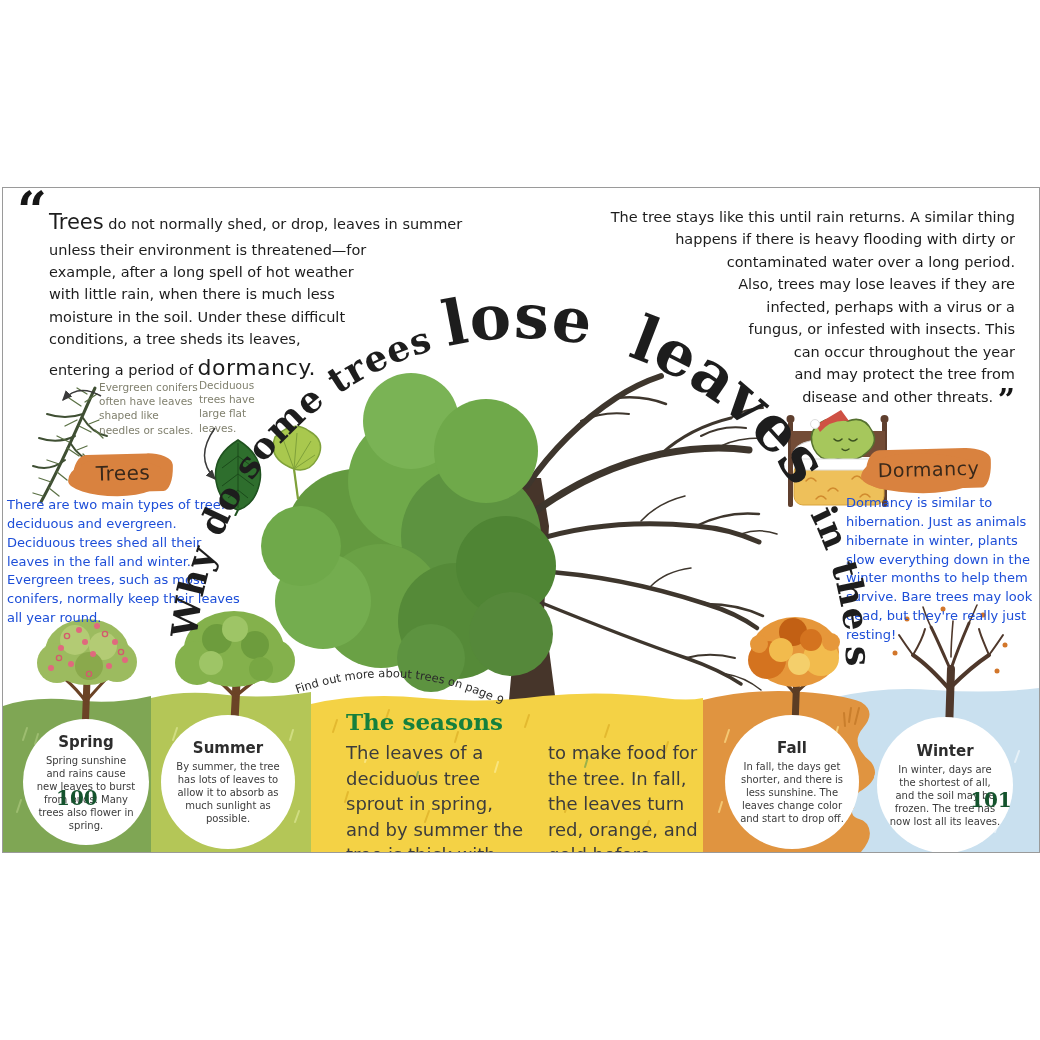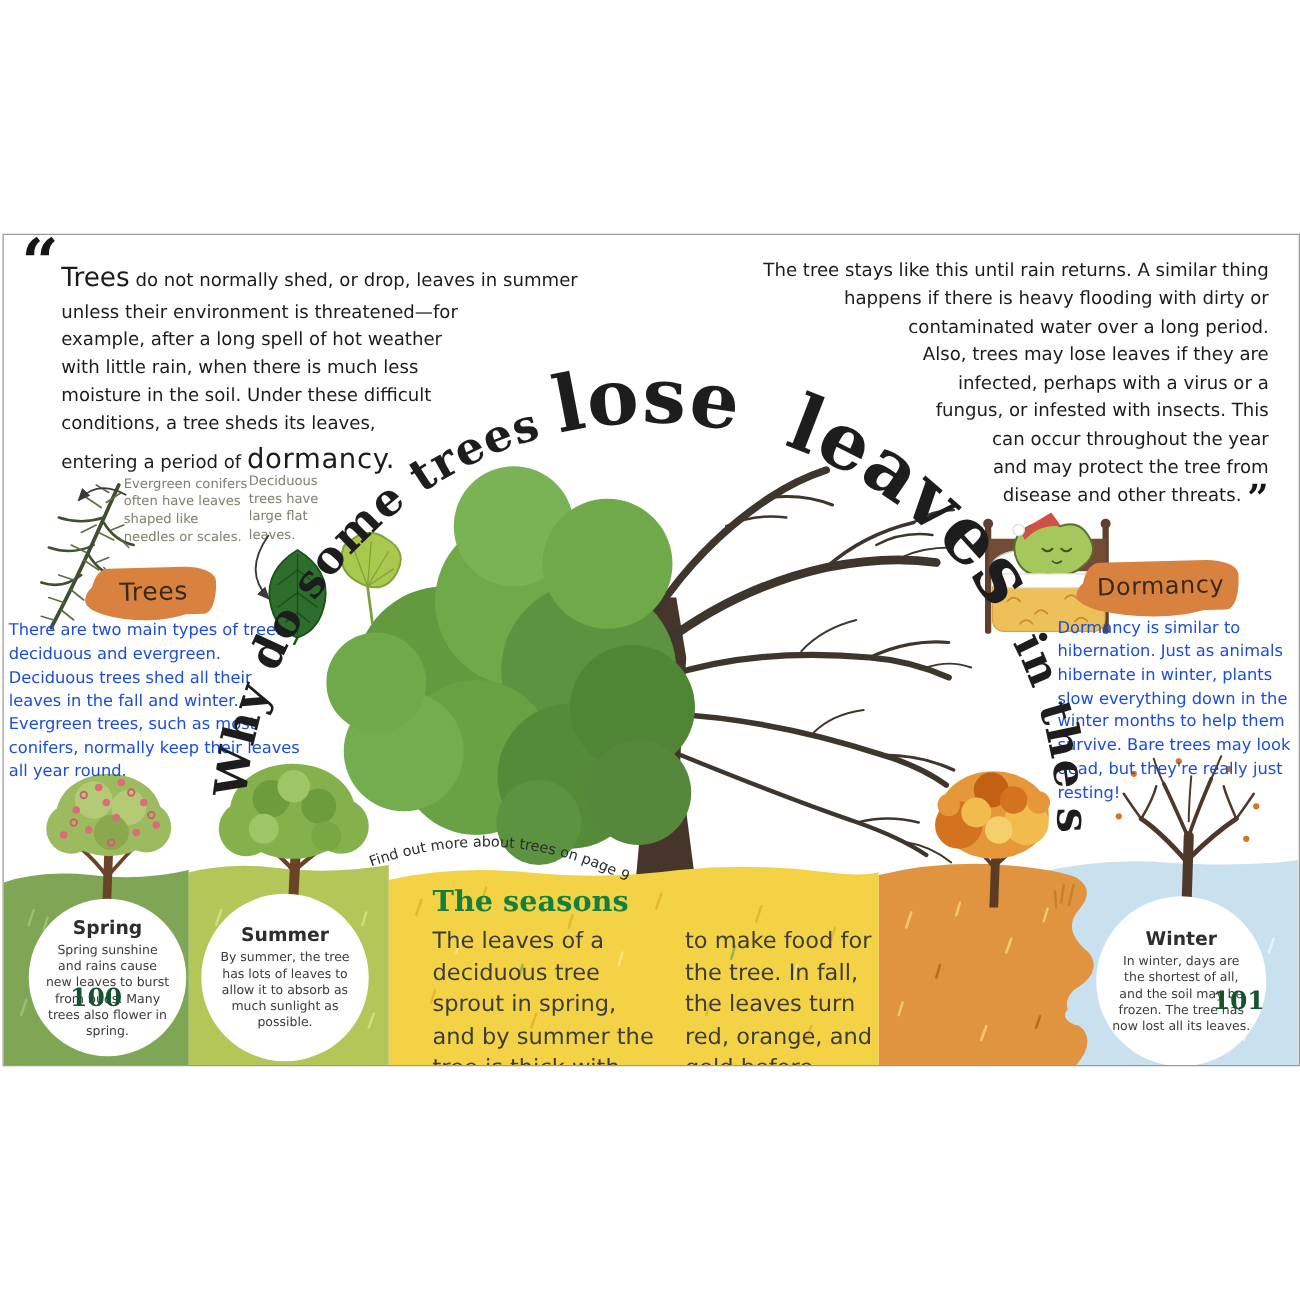--- a/index.html
+++ b/index.html
@@ -283,20 +283,24 @@
     </svg>
 
     <div class="season-circle" style="left:20px;top:531px;width:126px;height:126px;">
       <h4>Spring</h4>
       <p>Spring sunshine and rains cause new leaves to burst from buds. Many trees also flower in spring.</p>
     </div>
     <div class="season-circle" style="left:158px;top:527px;width:134px;height:134px;">
       <h4>Summer</h4>
       <p>By summer, the tree has lots of leaves to allow it to absorb as much sunlight as possible.</p>
     </div>
+    <div class="season-circle" style="left:722px;top:527px;width:134px;height:134px;">
+      <h4>Fall</h4>
+      <p>In fall, the days get shorter, and there is less sunshine. The leaves change color and start to drop off.</p>
+    </div>
     <div class="season-circle" style="left:874px;top:529px;width:136px;height:136px;">
       <h4>Winter</h4>
       <p>In winter, days are the shortest of all, and the soil may be frozen. The tree has now lost all its leaves.</p>
     </div>
 
     <div class="seasons-title">The seasons</div>
     <div class="seasons-col col1">The leaves of a deciduous tree sprout in spring, and by summer the tree is thick with green leaves. The leaves capture sunlight and use it</div>
     <div class="seasons-col col2">to make food for the tree. In fall, the leaves turn red, orange, and gold before dropping off. In winter, the tree is bare.</div>
 
     <div class="pagenum" style="left:53px;top:598px;">100</div>

